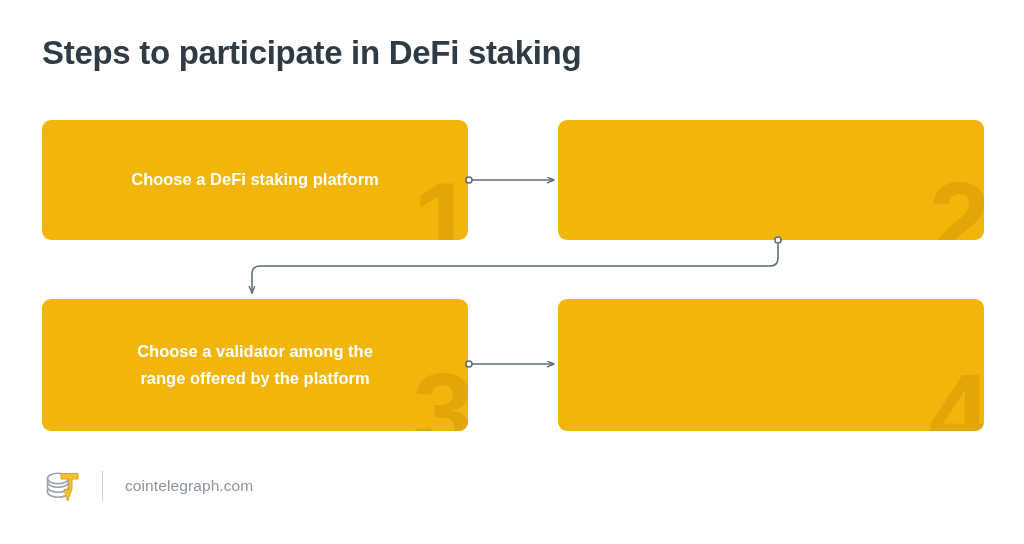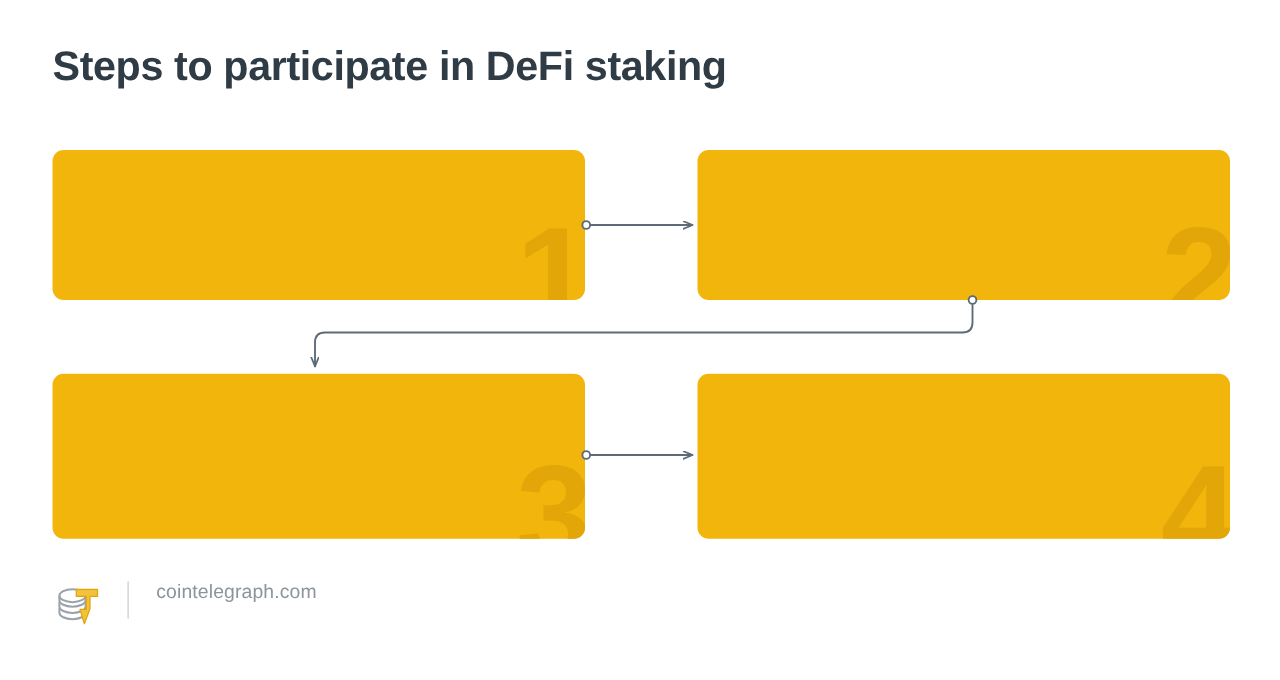--- a/index.html
+++ b/index.html
@@ -83,20 +83,21 @@
     height: 544px;
     pointer-events: none;
   }
 
   
   .footer {
     position: absolute;
     left: 42px;
     top: 465px;
     display: flex;
+    align-items: center;
     height: 42px;
   }
   .footer-logo {
     width: 40px;
     height: 38px;
     display: block;
   }
   .footer-divider {
     width: 1px;
     height: 30px;
@@ -111,28 +112,31 @@
 </style>
 </head>
 <body>
 
 <div class="canvas">
 
   <div class="page-title">Steps to participate in DeFi staking</div>
 
   <div class="step-box" id="box-1">
     <span class="watermark">1</span>
+    <span class="step-label">Choose a DeFi staking platform</span>
   </div>
 
   <div class="step-box" id="box-2">
     <span class="watermark">2</span>
   </div>
 
   <div class="step-box" id="box-3">
     <span class="watermark">3</span>
+    <span class="step-label">Choose a validator among the
+range offered by the platform</span>
   </div>
 
   <div class="step-box" id="box-4">
     <span class="watermark">4</span>
   </div>
 
   <svg class="connectors" viewBox="0 0 1024 544">
     <defs>
       <marker id="arrowhead" markerWidth="9" markerHeight="9" refX="7.5" refY="3.4" orient="auto" markerUnits="userSpaceOnUse">
         <path d="M0,0.3 L7.6,3.4 L0,6.5" fill="none" stroke="#5d6b78" stroke-width="1.4" stroke-linecap="round" stroke-linejoin="round"></path>

